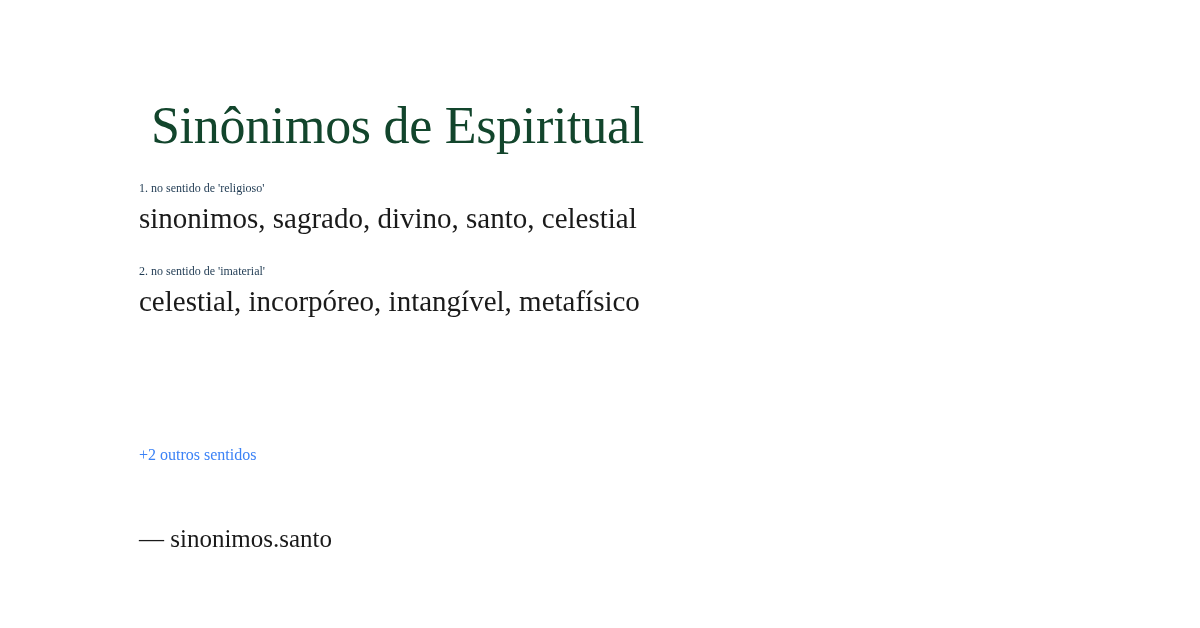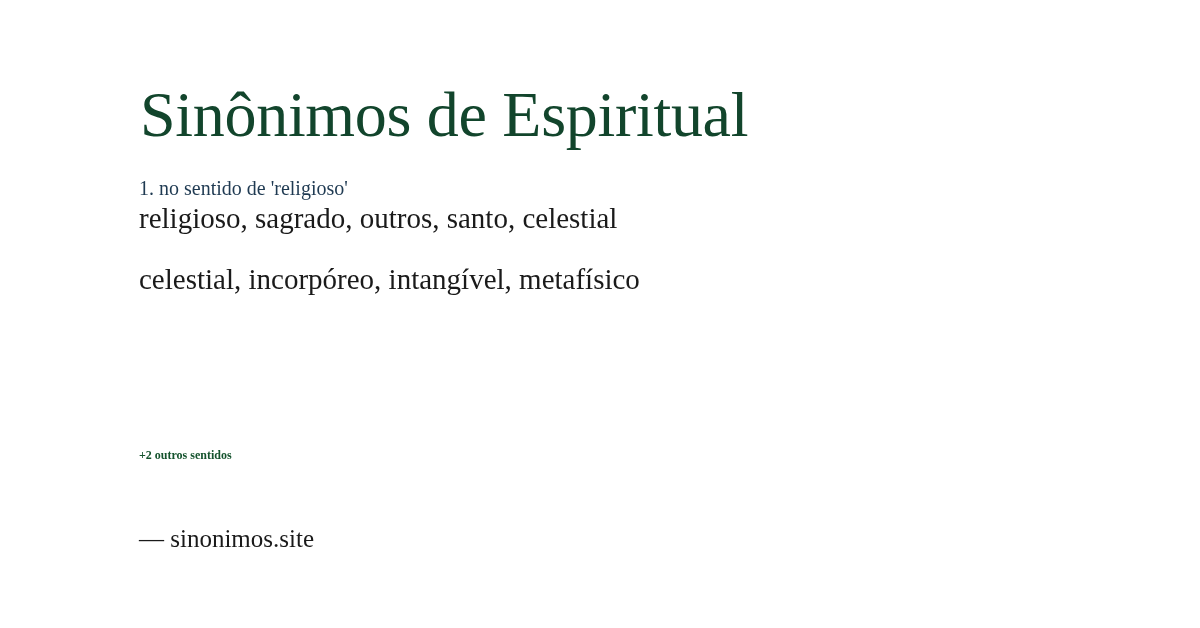--- a/index.html
+++ b/index.html
@@ -26,73 +26,72 @@
   }
 
   .content {
     position: absolute;
     left: 139px;
     top: 0;
     width: 1000px;
   }
 
   .page-title {
-    margin: 1px;
+    margin: 12px;
     padding: 0;
     position: absolute;
     top: 77px;
     left: 0;
     font-family: "Liberation Serif", "DejaVu Serif", serif;
-    font-size: 64px;
+    font-size: 52px;
     line-height: 74px;
     font-weight: 400;
     color: #12452c;
     letter-spacing: -0.3px;
     white-space: nowrap;
   }
 
   .senses {
     position: absolute;
     top: 178px;
     left: 0;
     width: 1000px;
   }
 
   .sense-block {
     margin: 0 0 25px 0;
   }
 
   .sense-label {
     font-family: "Liberation Serif", "DejaVu Serif", serif;
-    font-size: 20px;
+    font-size: 12px;
     line-height: 20px;
     color: #1f3a52;
     margin: 0 0 2px 0;
     white-space: nowrap;
   }
 
   .sense-words {
     font-family: "Liberation Serif", "DejaVu Serif", serif;
     font-size: 29px;
     line-height: 36px;
     color: #1a1a1a;
     margin: 0;
     white-space: nowrap;
   }
 
   .more-senses {
     position: absolute;
     top: 445px;
     left: 0;
     font-family: "Liberation Serif", "DejaVu Serif", serif;
-    font-size: 12px;
+    font-size: 16px;
     line-height: 20px;
-    color: #14532d;
+    color: #3b82f6;
     white-space: nowrap;
-    font-weight: bold;
   }
 
   .attribution {
     position: absolute;
     top: 523px;
     left: 0;
     font-family: "Liberation Serif", "DejaVu Serif", serif;
     font-size: 25px;
     line-height: 32px;
     color: #1a1a1a;
@@ -104,28 +103,29 @@
 
 <div class="card">
   <div class="content">
 
     <h1 class="page-title">Sinônimos de Espiritual</h1>
 
     <div class="senses">
 
       <div class="sense-block">
         <div class="sense-label">1. no sentido de 'religioso'</div>
-        <div class="sense-words">religioso, sagrado, outros, santo, celestial</div>
+        <div class="sense-words">sinonimos, sagrado, divino, santo, celestial</div>
       </div>
 
       <div class="sense-block">
+        <div class="sense-label">2. no sentido de 'imaterial'</div>
         <div class="sense-words">celestial, incorpóreo, intangível, metafísico</div>
       </div>
 
 
     </div>
 
     <div class="more-senses">+2 outros sentidos</div>
 
-    <div class="attribution">— sinonimos.site</div>
+    <div class="attribution">— sinonimos.santo</div>
 
   </div>
 </div>
 
 </body></html>

